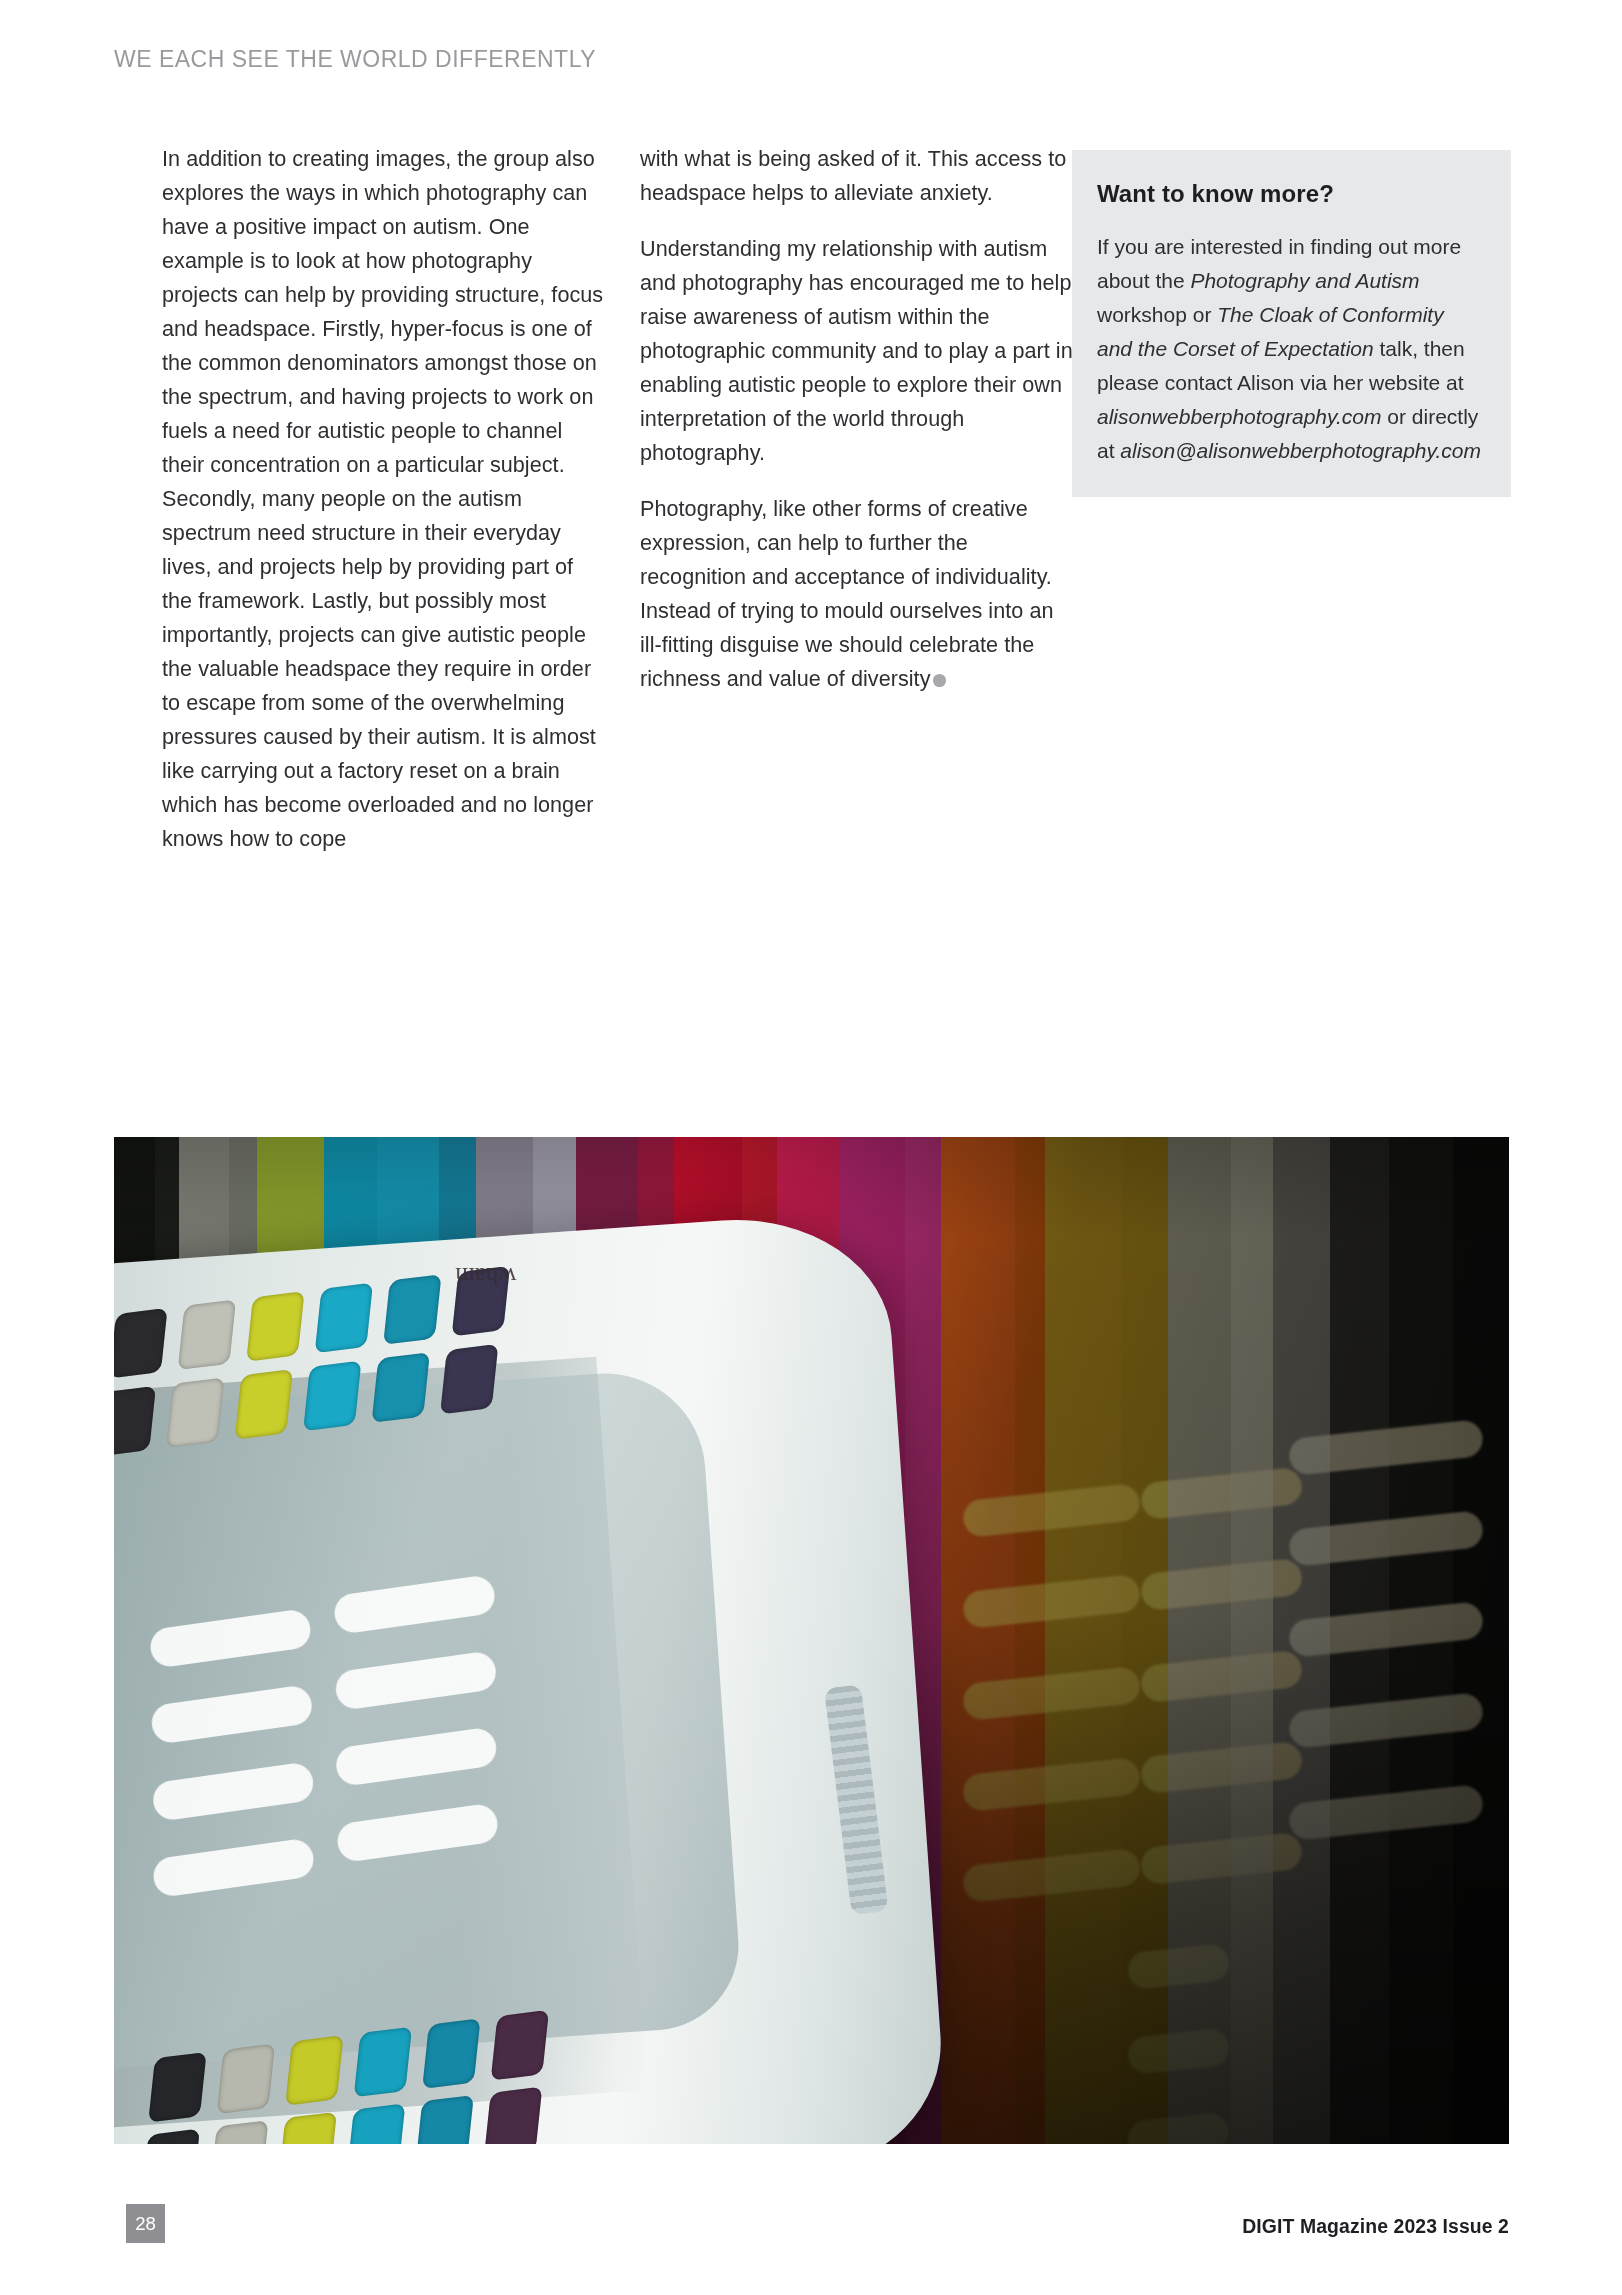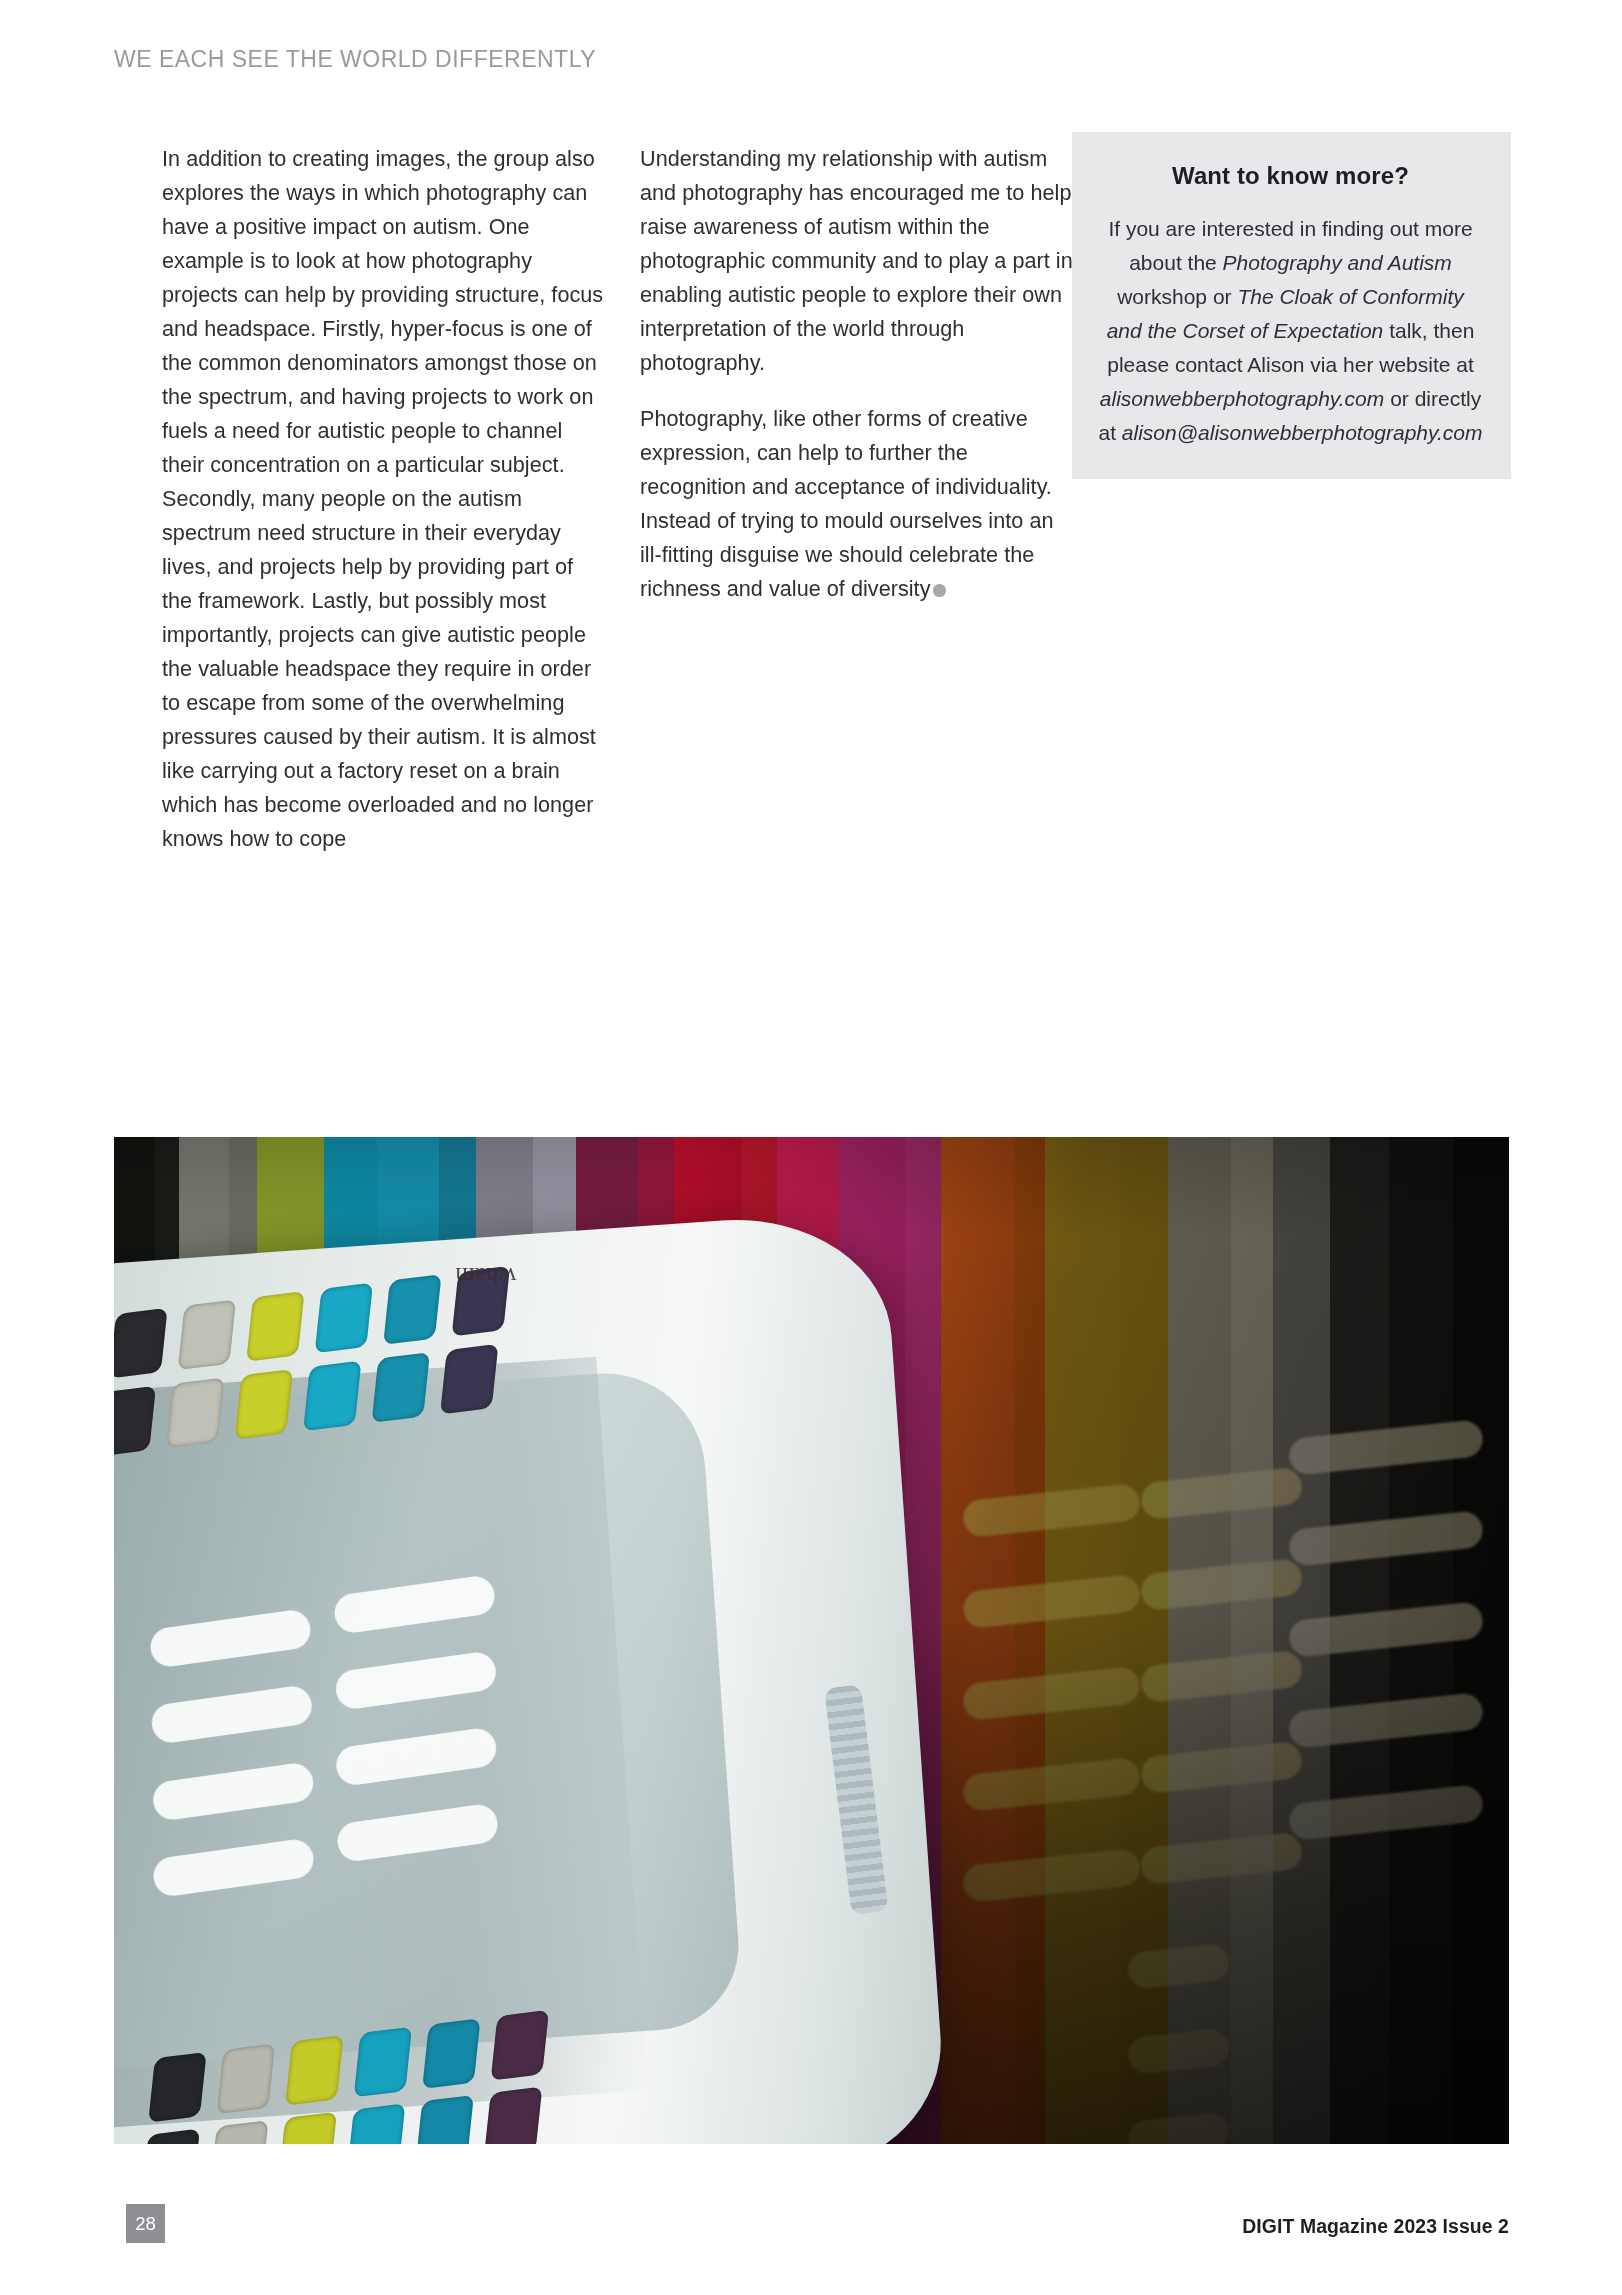--- a/index.html
+++ b/index.html
@@ -55,25 +55,24 @@
     vertical-align: baseline;
     margin-left: 2.5px;
     position: relative;
     top: 0.8px;
   }
 
   
   .sidebar-box {
     position: absolute;
     left: 1072px;
-    top: 132px;
+    top: 150px;
     width: 439px;
     padding: 30px 27px 29px 25px;
     background: #e6e8ea;
-    text-align: center;
   }
   .sidebar-title {
     font-size: 24px;
     font-weight: bold;
     color: #1e1e22;
     margin: 0 0 22px 0;
     letter-spacing: 0.1px;
   }
   .sidebar-body {
     font-size: 21px;
@@ -221,20 +220,21 @@
 </head>
 <body>
 
 <div class="running-header">WE EACH SEE THE WORLD DIFFERENTLY</div>
 
 <div class="col col-1">
   <p>In addition to creating images, the group also explores the ways in which photography can have a positive impact on autism. One example is to look at how photography projects can help by providing structure, focus and headspace. Firstly, hyper-focus is one of the common denominators amongst those on the spectrum, and having projects to work on fuels a need for autistic people to channel their concentration on a particular subject. Secondly, many people on the autism spectrum need structure in their everyday lives, and projects help by providing part of the framework. Lastly, but possibly most importantly, projects can give autistic people the valuable headspace they require in order to escape from some of the overwhelming pressures caused by their autism. It is almost like carrying out a factory reset on a brain which has become overloaded and no longer knows how to cope</p>
 </div>
 
 <div class="col col-2">
+  <p>with what is being asked of it. This access to headspace helps to alleviate anxiety.</p>
 
 
   <p>Understanding my relationship with autism and photography has encouraged me to help raise awareness of autism within the photographic community and to play a part in enabling autistic people to explore their own interpretation of the world through photography.</p>
 
   <p><span>Photography, like other forms of creative expression, can help to further the recognition and acceptance of individuality. Instead of trying to mould ourselves into an ill-fitting disguise we should celebrate the richness and value of diversity</span><span class="endmark"></span></p>
 </div>
 
 <aside class="sidebar-box">
   <h2 class="sidebar-title">Want to know more?</h2>
   <div class="sidebar-body"><span>If you are interested in finding out more about the </span><i>Photography and Autism</i><span> workshop or </span><i>The Cloak of Conformity and the Corset of Expectation</i><span> talk, then please contact Alison via her website at </span><i>alisonwebberphotography.com</i><span> or directly at </span><i>alison@alisonwebberphotography.com</i></div>

